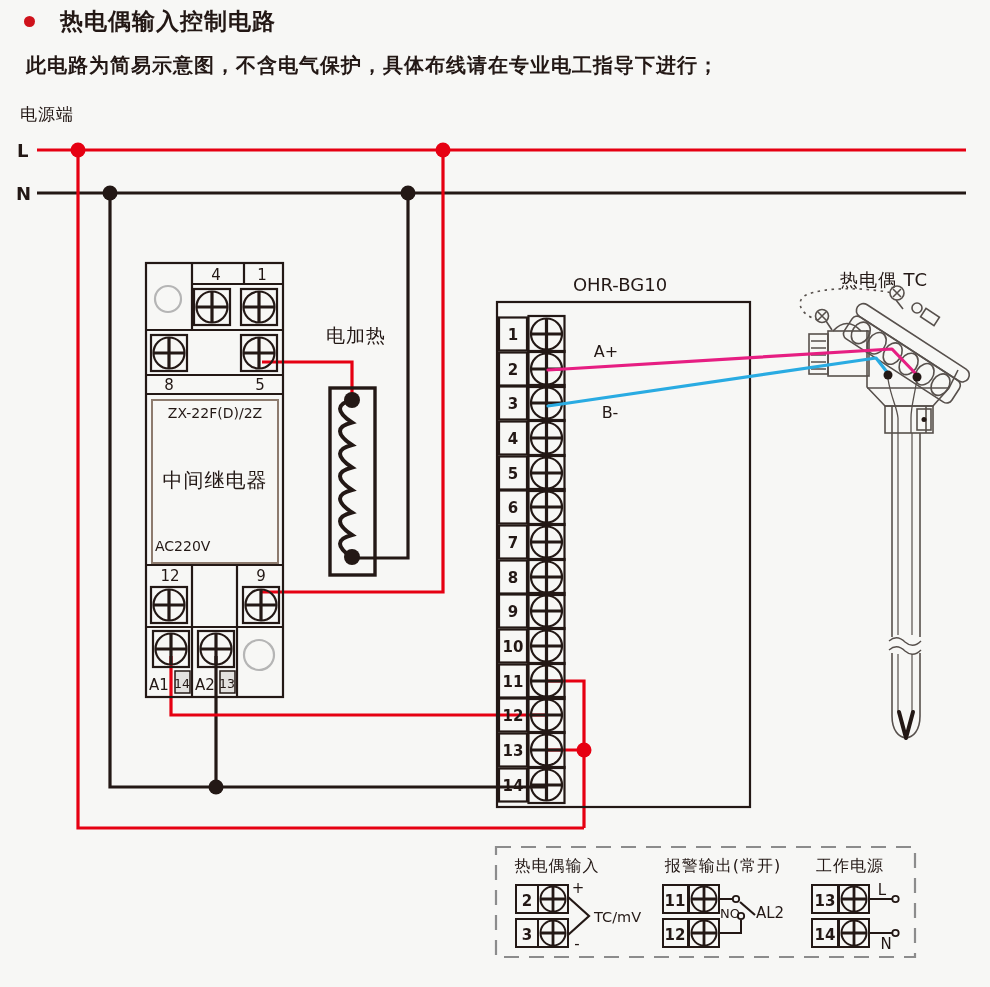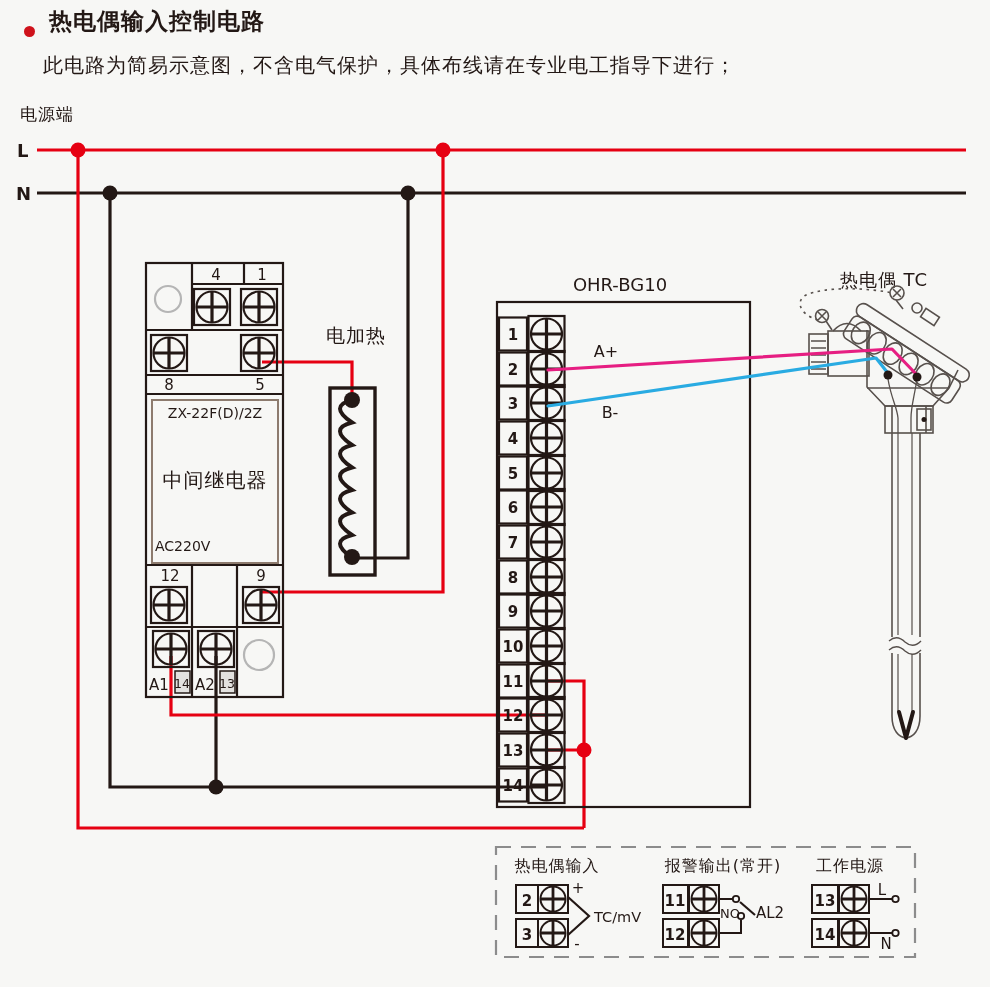--- a/index.html
+++ b/index.html
@@ -2,24 +2,24 @@
 <html><head>
 <meta charset="utf-8">
 <style>
   html,body{margin:0;padding:0;}
   body{
     width:990px;height:987px;position:relative;overflow:hidden;
     background:#f7f7f5;
     font-family:"DejaVu Sans","Liberation Sans",sans-serif;
     color:#231815;
   }
-  .hdr-row{position:absolute;left:24px;top:6px;display:flex;align-items:flex-end;}
+  .hdr-row{position:absolute;left:24px;top:6px;display:flex;align-items:flex-start;gap:11px;}
   .bullet{width:11px;height:11px;border-radius:50%;background:#cf121b;margin-top:10px;flex:0 0 auto;}
   .title{font-size:23px;font-weight:bold;margin-left:14px;letter-spacing:1px;}
-  .subtitle{position:absolute;left:43px;top:52px;font-size:20px;font-weight:normal;letter-spacing:0.5px;}
+  .subtitle{position:absolute;left:26px;top:52px;font-size:20px;font-weight:bold;letter-spacing:0.5px;}
   svg{position:absolute;left:0;top:0;}
   svg text{fill:#231815;}
   .cjk{letter-spacing:1px;}
 </style>
 </head>
 <body>
 
 <div class="hdr-row">
   <div class="bullet"></div>
   <div class="title cjk">热电偶输入控制电路</div>

